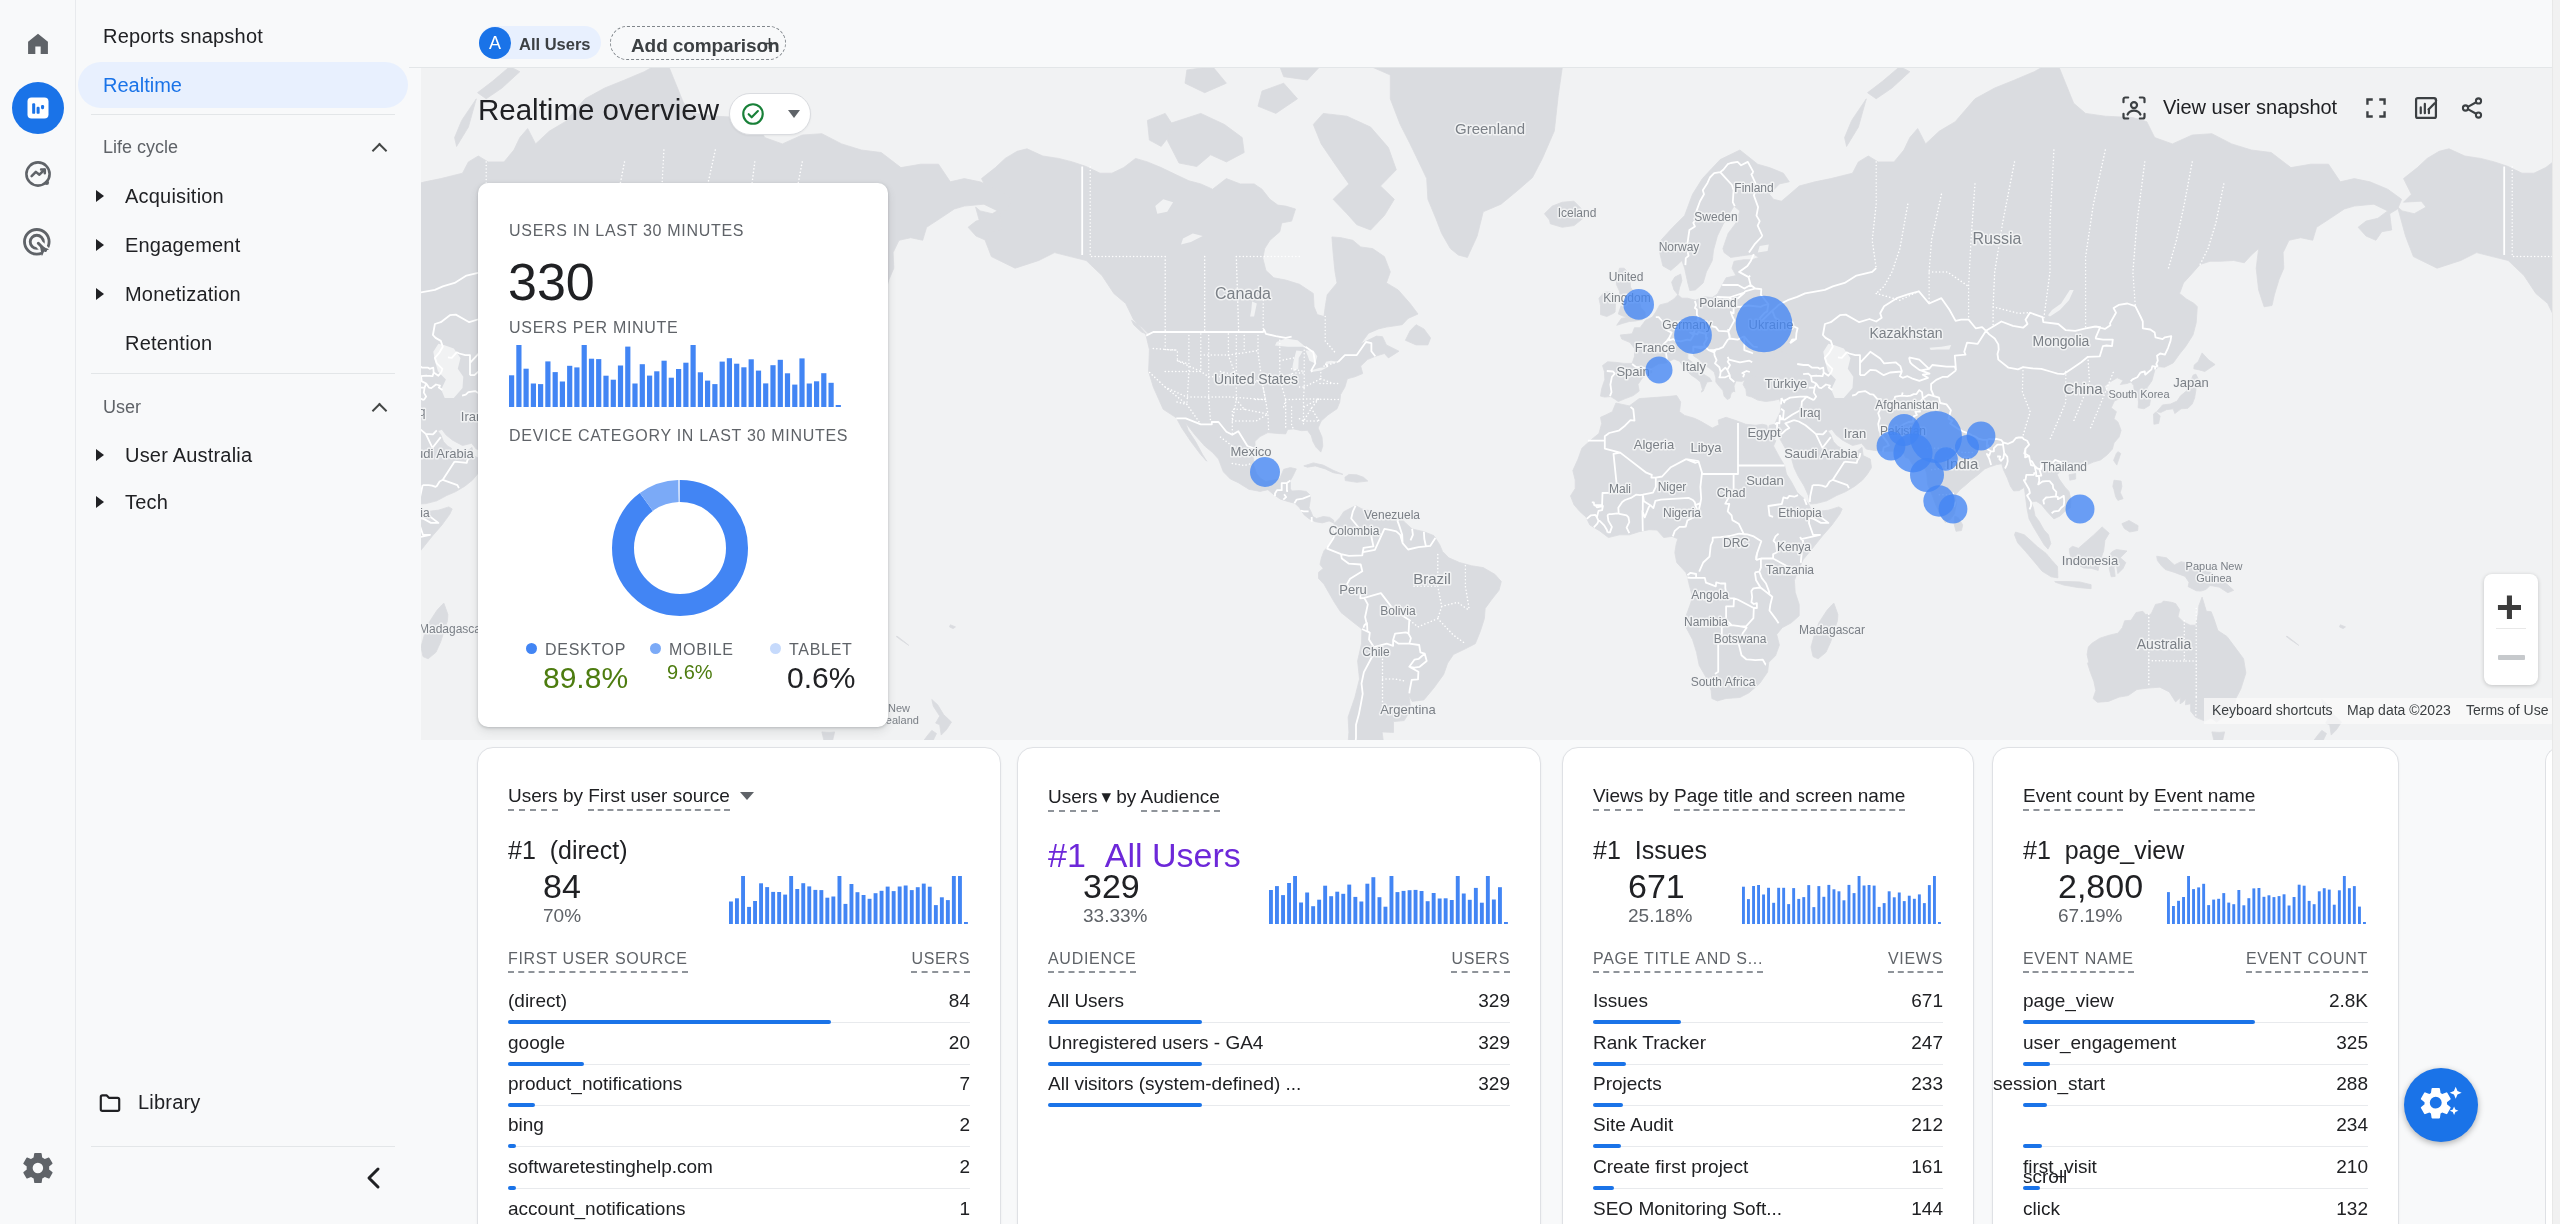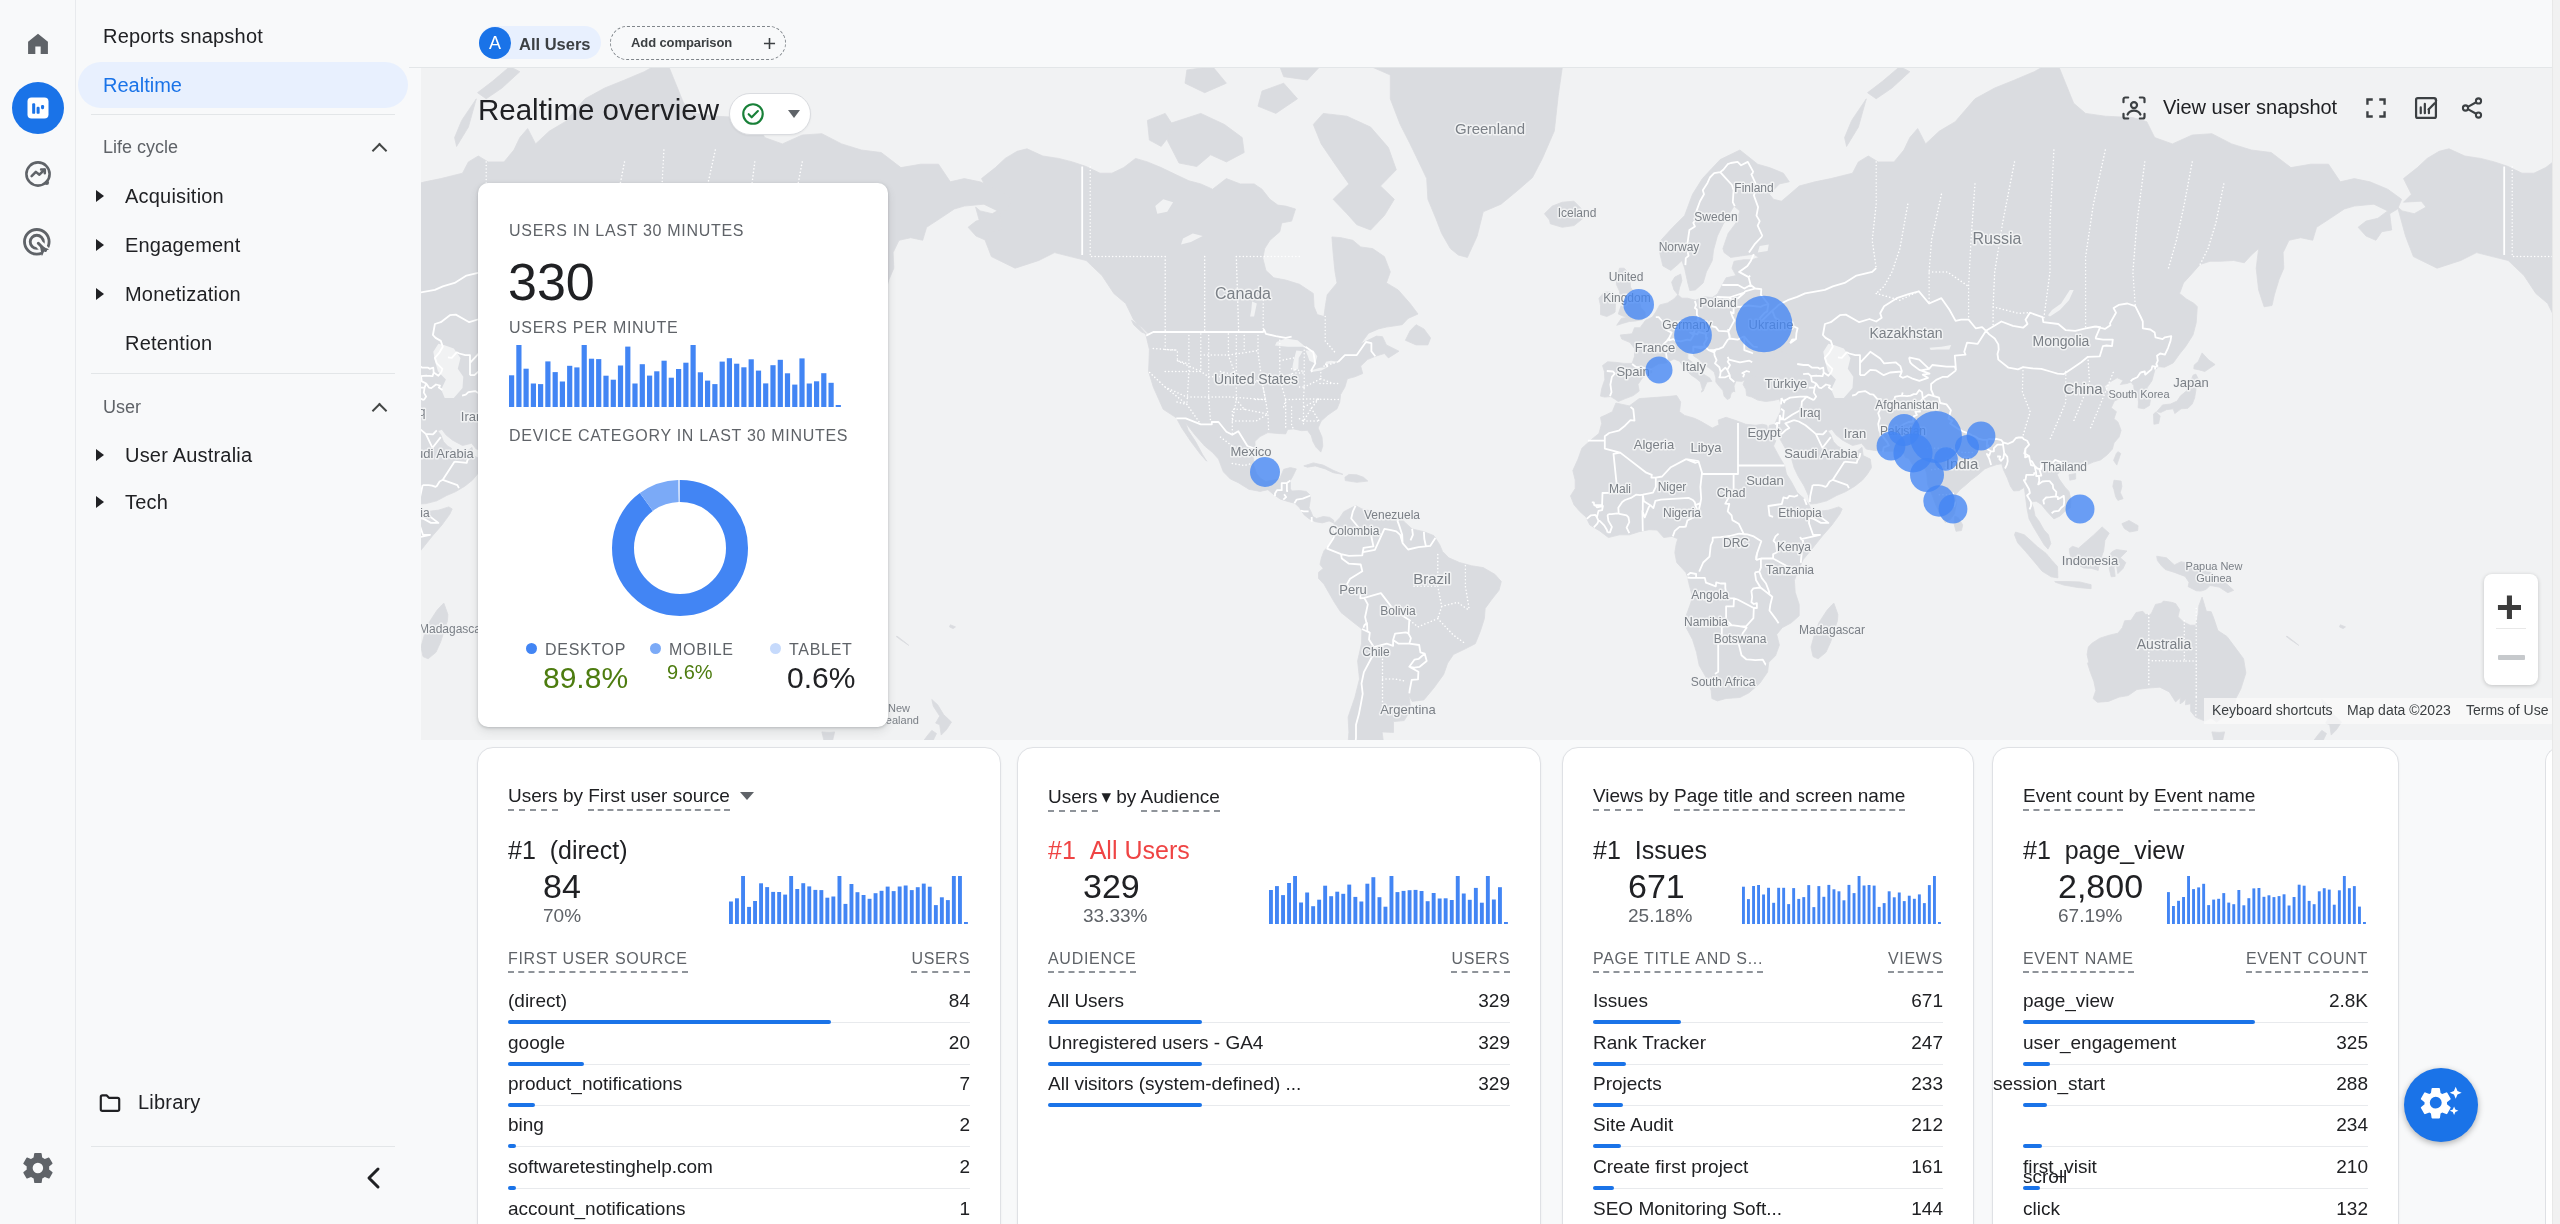--- a/index.html
+++ b/index.html
@@ -170,21 +170,21 @@
   </svg>
 <div class="abs navtxt" style="left:138px;top:1091px">Library</div>
 <div class="abs divh" style="left:91px;top:1146px;width:304px"></div>
 <svg class="abs" style="left:362px;top:1164px" width="24" height="28" viewBox="0 0 24 28" fill="none" stroke="#202124" stroke-width="3" stroke-linecap="round" stroke-linejoin="round">
     <path d="M16 5 7 14l9 9"></path>
   </svg>
 <div class="abs" style="left:479px;top:26px;width:122px;height:33px;background:#e8f0fe;border-radius:17px"></div>
 <div class="abs" style="left:479px;top:27px;width:32px;height:32px;border-radius:50%;background:#1a73e8;color:#fff;font-size:18px;display:flex;align-items:center;justify-content:center">A</div>
 <div class="abs" style="left:519px;top:35px;font-size:16.5px;color:#3c4043;font-weight:bold">All Users</div>
 <div class="abs" style="left:610px;top:26px;width:176px;height:34px;border:1px dashed #80868b;border-radius:18px"></div>
-<div class="abs" style="left:631px;top:35px;font-size:13px;letter-spacing:-0.1px;color:#3c4043;font-weight:bold">Add comparison</div>
+<div class="abs" style="left:631px;top:35px;font-size:19px;letter-spacing:-0.1px;color:#3c4043;font-weight:bold">Add comparison</div>
 <svg class="abs" style="left:760px;top:34px" width="19" height="19" viewBox="0 0 24 24" fill="#3c4043">
     <path d="M11 5h2v6h6v2h-6v6h-2v-6H5v-2h6z"></path>
   </svg>
 <div class="abs" style="left:478px;top:93px;font-size:29.5px;color:#202124">Realtime overview</div>
 <div class="abs" style="left:729px;top:93px;width:82px;height:42px;background:#fff;border:1px solid #dadce0;border-radius:21px;box-shadow:0 1px 2px rgba(0,0,0,.05)"></div>
 <svg class="abs" style="left:740px;top:101px" width="26" height="26" viewBox="0 0 24 24" fill="none" stroke="#188038" stroke-width="2">
     <circle cx="12" cy="12" r="9"></circle>
     <path d="m8 12.2 2.8 2.8L16.5 9.3" stroke-linecap="round" stroke-linejoin="round"></path>
   </svg>
 <div class="abs" style="left:788px;top:110px;width:0;height:0;border-left:6px solid transparent;border-right:6px solid transparent;border-top:8px solid #5f6368"></div>
@@ -353,21 +353,21 @@
 <div class="abs bluebar" style="left:508px;top:1144px;width:8px"></div>
 <div class="abs row-lbl" style="left:508px;top:1156px">softwaretestinghelp.com</div>
 <div class="abs row-val" style="right:1590px;top:1156px">2</div>
 <div class="abs rowline" style="left:508px;top:1188px;width:462px"></div>
 <div class="abs bluebar" style="left:508px;top:1186px;width:8px"></div>
 <div class="abs row-lbl" style="left:508px;top:1198px">account_notifications</div>
 <div class="abs row-val" style="right:1590px;top:1198px">1</div>
 
 <div class="abs card" style="left:1017px;top:747px;width:524px;height:520px"></div>
 <div class="abs" style="left:1048px;top:785px;font-size:19px;color:#202124"><span class="dotted-u">Users</span><span> ▾ by </span><span class="dotted-u">Audience</span></div>
-<div class="abs" style="left:1048px;top:836px;font-size:25px;color:#ef4444">#1&nbsp;&nbsp;All Users</div>
+<div class="abs" style="left:1048px;top:836px;font-size:34px;color:#6d28d9">#1&nbsp;&nbsp;All Users</div>
 <div class="abs" style="left:1083px;top:867px;font-size:34px;color:#202124">329</div>
 <div class="abs" style="left:1083px;top:905px;font-size:19px;color:#5f6368">33.33%</div>
 <svg class="abs" style="left:1269px;top:876px" width="241" height="48" viewBox="0 0 241 48">
     <rect x="0.0" y="14.0" width="3.9" height="34.0" fill="#4285f4"></rect>
     <rect x="6.0" y="10.1" width="3.9" height="37.9" fill="#4285f4"></rect>
     <rect x="12.1" y="19.1" width="3.9" height="28.9" fill="#4285f4"></rect>
     <rect x="18.1" y="7.0" width="3.9" height="41.0" fill="#4285f4"></rect>
     <rect x="24.1" y="0.0" width="3.9" height="48.0" fill="#4285f4"></rect>
     <rect x="30.1" y="26.5" width="3.9" height="21.5" fill="#4285f4"></rect>
     <rect x="36.2" y="16.5" width="3.9" height="31.5" fill="#4285f4"></rect>

